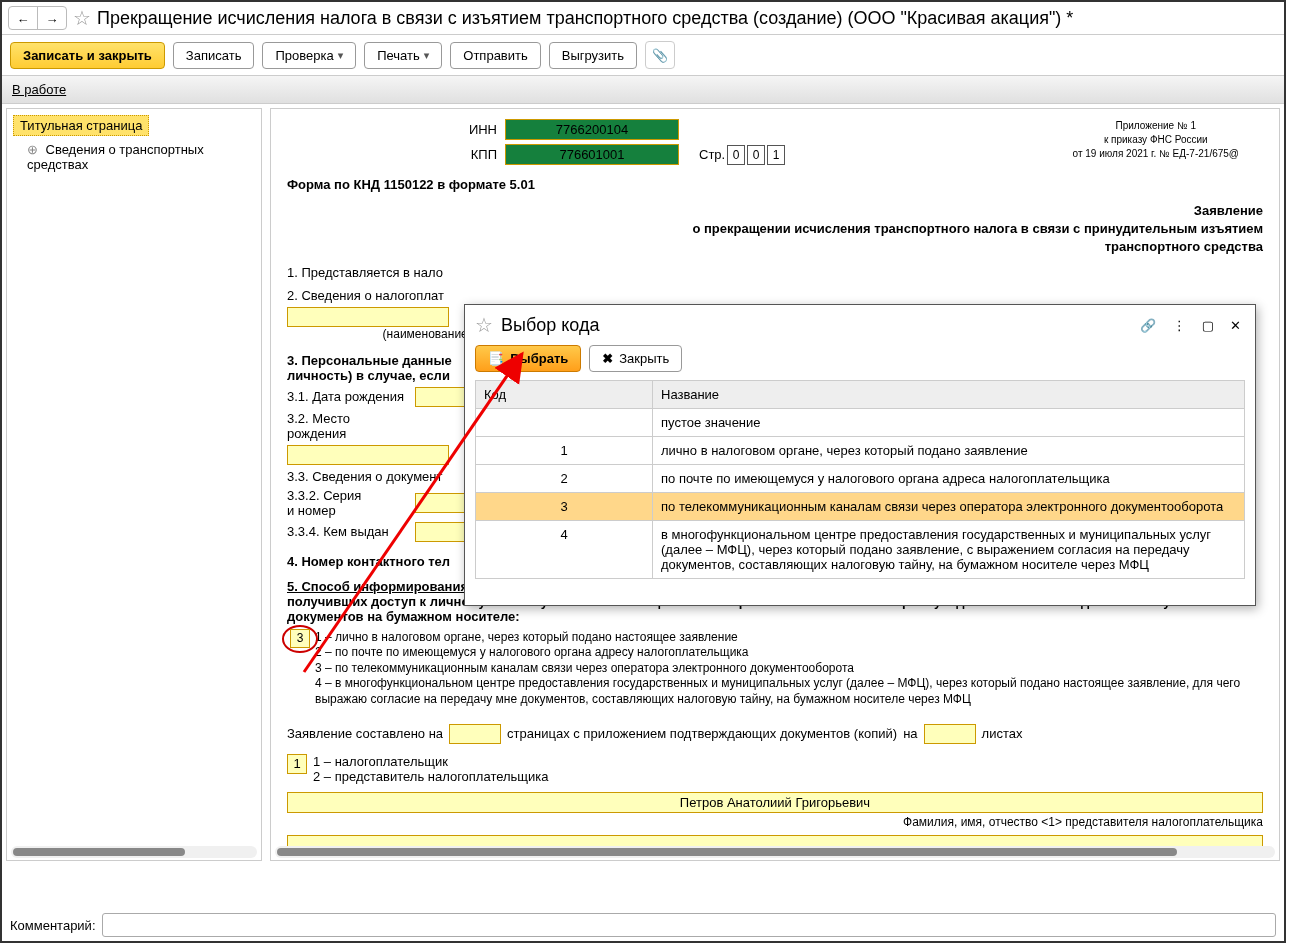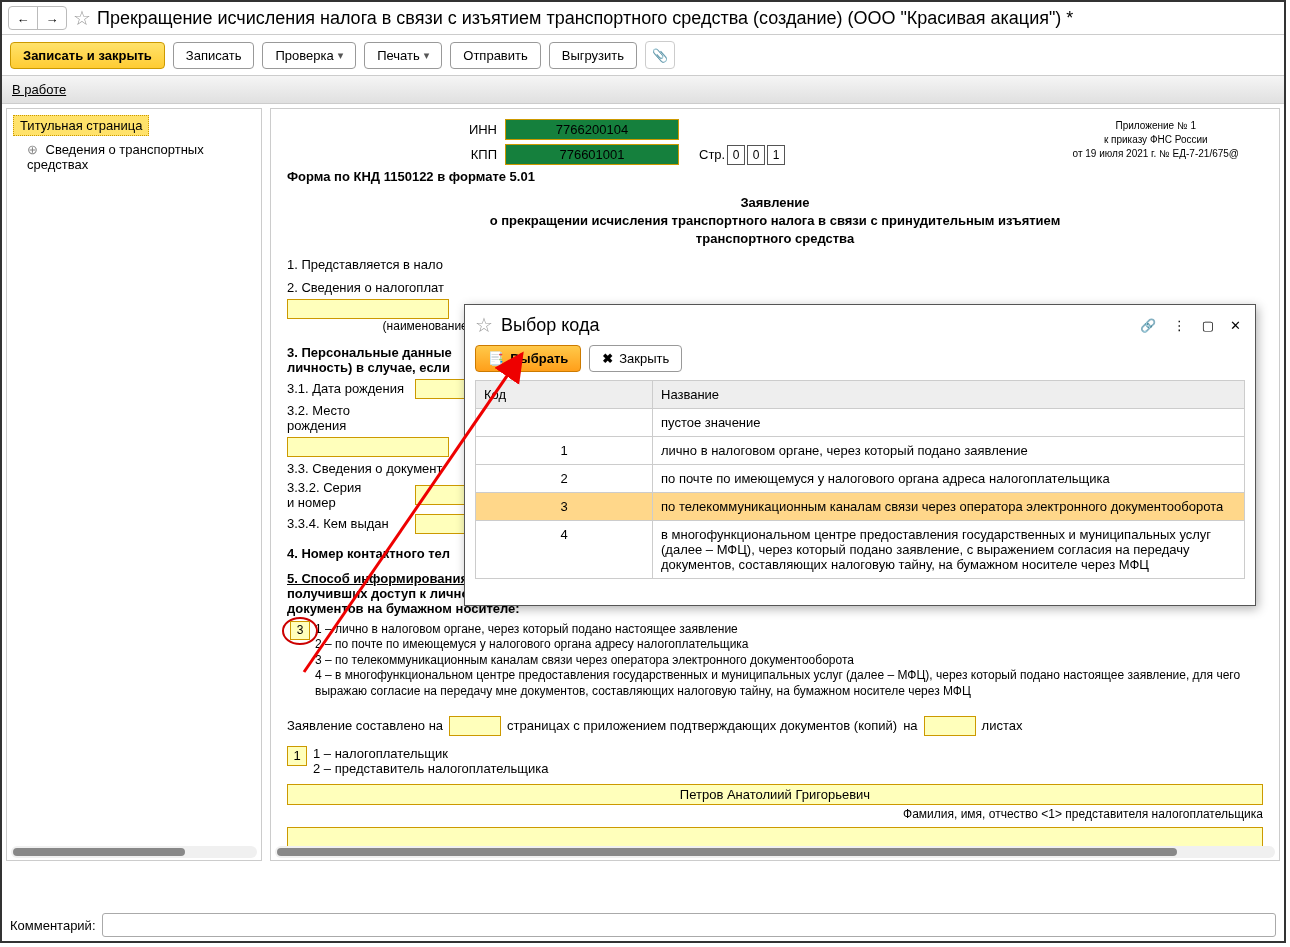--- a/index.html
+++ b/index.html
@@ -131,22 +131,22 @@
   line-height: 18px;
 }
 .attach-info {
   position: absolute;
   right: 40px;
   top: 10px;
   text-align: center;
   font-size: 10px;
   line-height: 1.4;
 }
-.form-line { font-weight: bold; margin-top: 4px; }
-.decl-title { text-align: center; font-weight: bold; margin-top: 10px; line-height: 1.4; }
+.form-line { font-weight: bold; margin-top: 12px; }
+.decl-title { text-align: right; font-weight: bold; margin-top: 10px; line-height: 1.4; }
 .num-line { margin-top: 8px; }
 .long-yellow {
   background: #ffffbb;
   border: 1px solid #cc9900;
   height: 18px;
   margin-top: 4px;
 }
 .section-h { font-weight: bold; margin-top: 12px; }
 .field-row { display: flex; align-items: center; margin-top: 4px; gap: 8px; }
 .field-label { width: 120px; }

